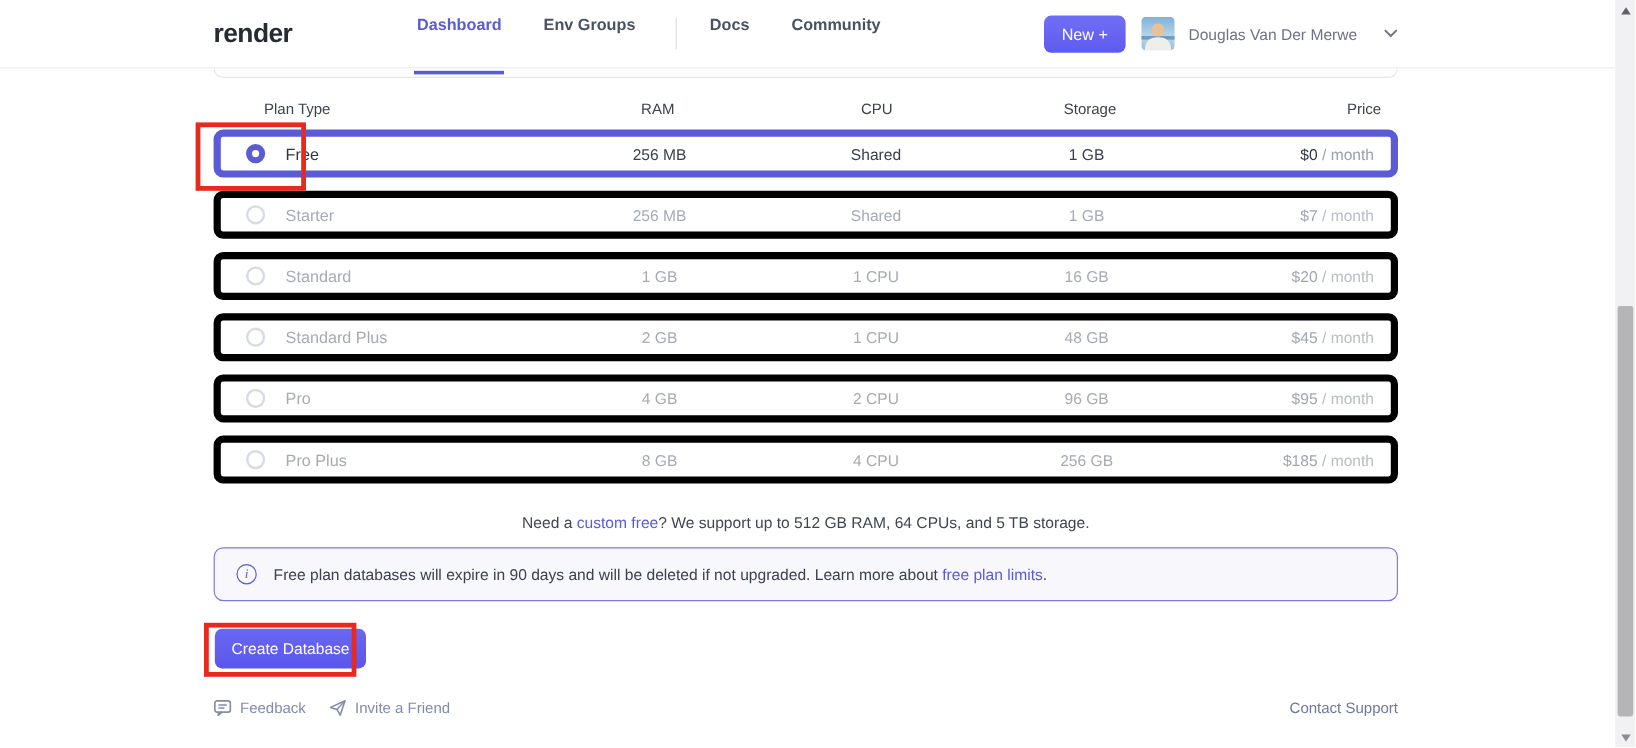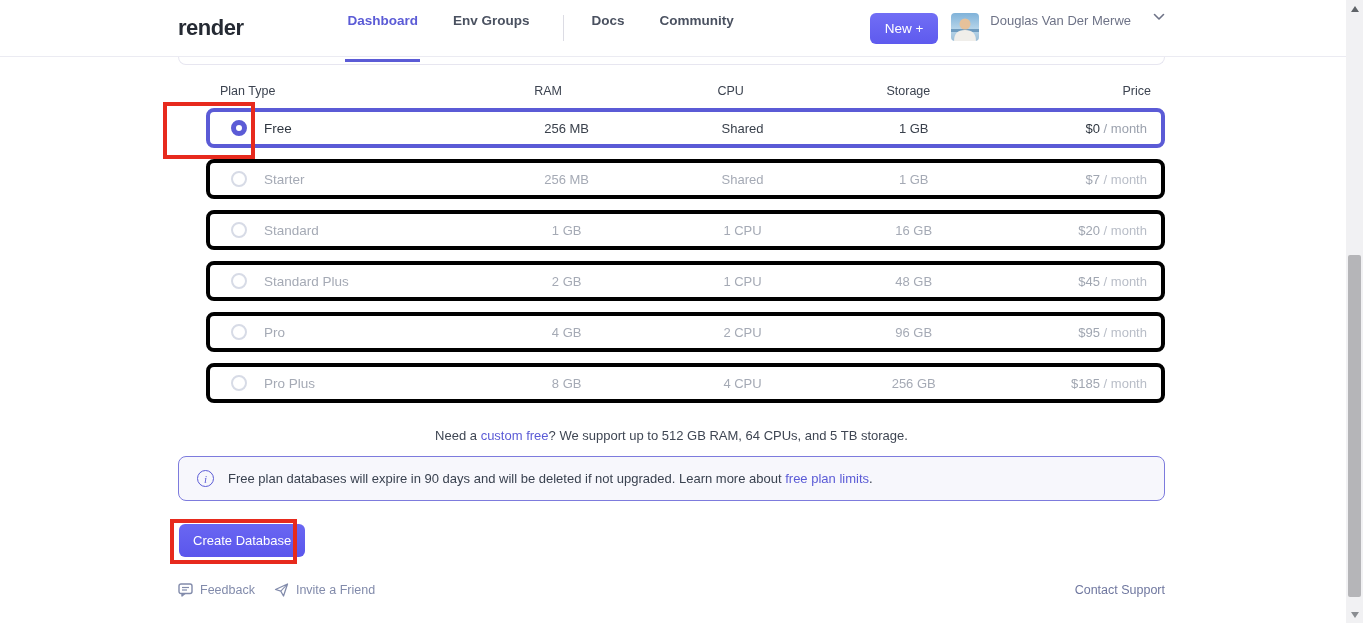--- a/index.html
+++ b/index.html
@@ -7,38 +7,38 @@
   .page { position:relative; width:1363px; height:623px; background:#fff; overflow:hidden; }
 
   
   .nav { position:absolute; top:0; left:0; width:1346px; height:57px; background:#fff; border-bottom:1px solid #ebebf2; }
   .nav-inner { margin-left:178px; width:987px; height:100%; display:flex; align-items:center;gap:48px; }
   .logo { font-size:22px; font-weight:700; color:#252a33; letter-spacing:-0.5px; margin-right:54px; }
   .nav-links { display:flex; align-items:center; height:100%; }
   .nav-link { height:68px; display:flex; align-items:center; padding:16px 2px; margin-right:31px; font-size:13.5px; color:#4a5160; border-bottom:3px solid transparent; padding-top:3px; cursor:pointer;font-weight:bold; }
   .nav-link.active { color:#5b5bd6; border-bottom-color:#5b5bd6; }
   .nav-divider { width:1px; height:26px; background:#dcdce4; margin:0 26px 0 0; }
-  .nav-right { margin-left:auto; display:flex; align-items:flex-start; }
+  .nav-right { margin-left:auto; display:flex; align-items:center; }
   .new-btn { background:linear-gradient(180deg,#716ef5,#5e5aee); color:#fff; font-size:13.5px; border:none; border-radius:6px; padding:8px 15px; cursor:pointer; font-family:inherit; }
   .avatar { width:28px; height:28px; border-radius:4px; overflow:hidden; margin-left:13px; flex:0 0 auto; }
   .user-name { margin-left:11px; font-size:13px; color:#6e7387; }
   .chev { margin-left:22px; display:flex; align-items:center; }
 
   
   .content { position:absolute; left:178px; top:57px; width:987px; }
   .cutoff-box { height:8px; border:1px solid #e7e6f0; border-top:none; border-radius:0 0 8px 8px; }
 
   .grid { display:grid; grid-template-columns:28% 19% 18% 18% 17%; align-items:center; }
   .thead { margin-top:19px; font-size:12.5px; color:#3c4350; }
   .thead .h-plan { padding-left:42px; }
   .h-center { text-align:center; }
   .h-right { text-align:right; padding-right:14px; }
 
   .rows { margin-top:10px; }
-  .plan-row { height:40px; border:4px solid #000000; border-radius:8px; margin-bottom:11px; background:#fff; cursor:pointer;margin-left:28px; }
+  .plan-row { height:40px; border:6px solid #000000; border-radius:8px; margin-bottom:11px; background:#fff; cursor:pointer; }
   .plan-row.selected { border-color:#5b5bd6; }
   .plan-cell { display:flex; align-items:center; padding-left:21px; }
   .radio { width:16px; height:16px; border-radius:50%; border:2px solid #d7dbe6; background:#fff; flex:0 0 auto; }
   .plan-row.selected .radio { border:5px solid #5b5bd6; }
   .plan-label { margin-left:17px; font-size:13.5px; color:#a5aab5; }
   .plan-row.selected .plan-label { color:#2f3640; }
   .cell-c { text-align:center; font-size:13px; color:#a5aab5; }
   .plan-row.selected .cell-c { color:#3a414c; }
   .cell-price { text-align:right; padding-right:14px; font-size:13px; }
   .price-val { color:#a0a6b1; }

